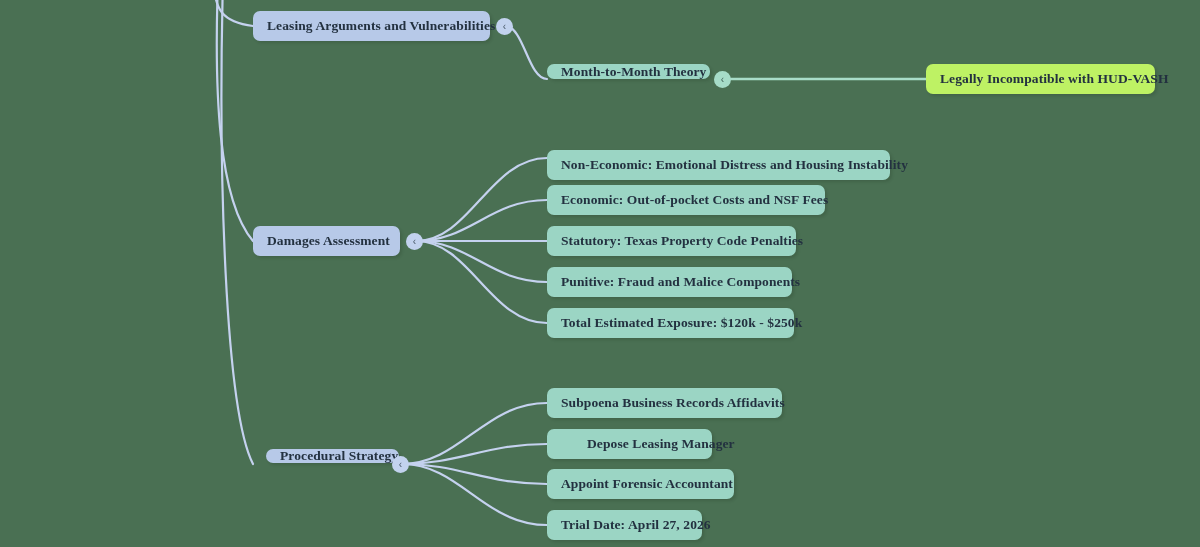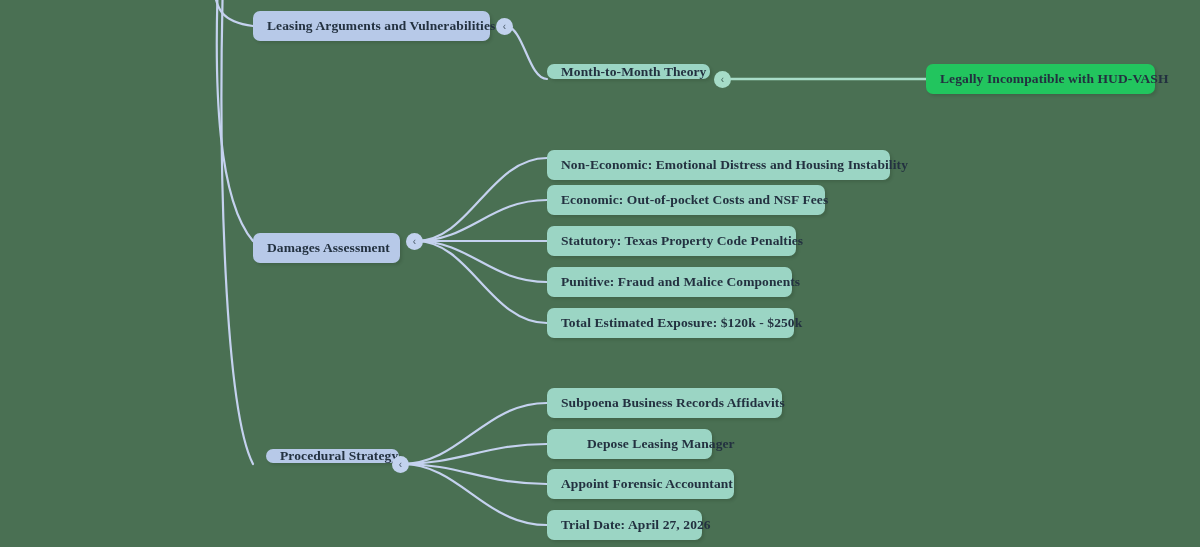--- a/index.html
+++ b/index.html
@@ -38,21 +38,21 @@
     white-space: nowrap;
     box-shadow: 2px 2px 3px rgba(25,45,30,0.18);
   }
   .node.branch {
     background: #b7c9e8;
   }
   .node.leaf {
     background: #9bd5c4;
   }
   .node.leaf-bright {
-    background: #22c55e;
+    background: #bef264;
   }
   .toggle {
     position: absolute;
     width: 17px;
     height: 17px;
     border-radius: 50%;
     display: flex;
     align-items: center;
     justify-content: center;
     font-family: "Liberation Sans", sans-serif;
@@ -92,21 +92,21 @@
     </div>
 
   <div class="node leaf" style="left: 547px; top: 64px; width: 163px; height: 15px;">
       <span>Month-to-Month Theory</span>
     </div>
 
   <div class="node leaf-bright" style="left: 926px; top: 64px; width: 229px; height: 30px;">
       <span>Legally Incompatible with HUD-VASH</span>
     </div>
 
-  <div class="node branch" style="left: 253px; top: 226px; width: 147px; height: 30px; margin-top: 7px;">
+  <div class="node branch" style="left: 253px; top: 226px; width: 147px; height: 30px;">
       <span>Damages Assessment</span>
     </div>
 
   <div class="node leaf" style="left: 547px; top: 150px; width: 343px; height: 30px;">
       <span>Non-Economic: Emotional Distress and Housing Instability</span>
     </div>
 
   <div class="node leaf" style="left: 547px; top: 185px; width: 278px; height: 30px;">
       <span>Economic: Out-of-pocket Costs and NSF Fees</span>
     </div>

